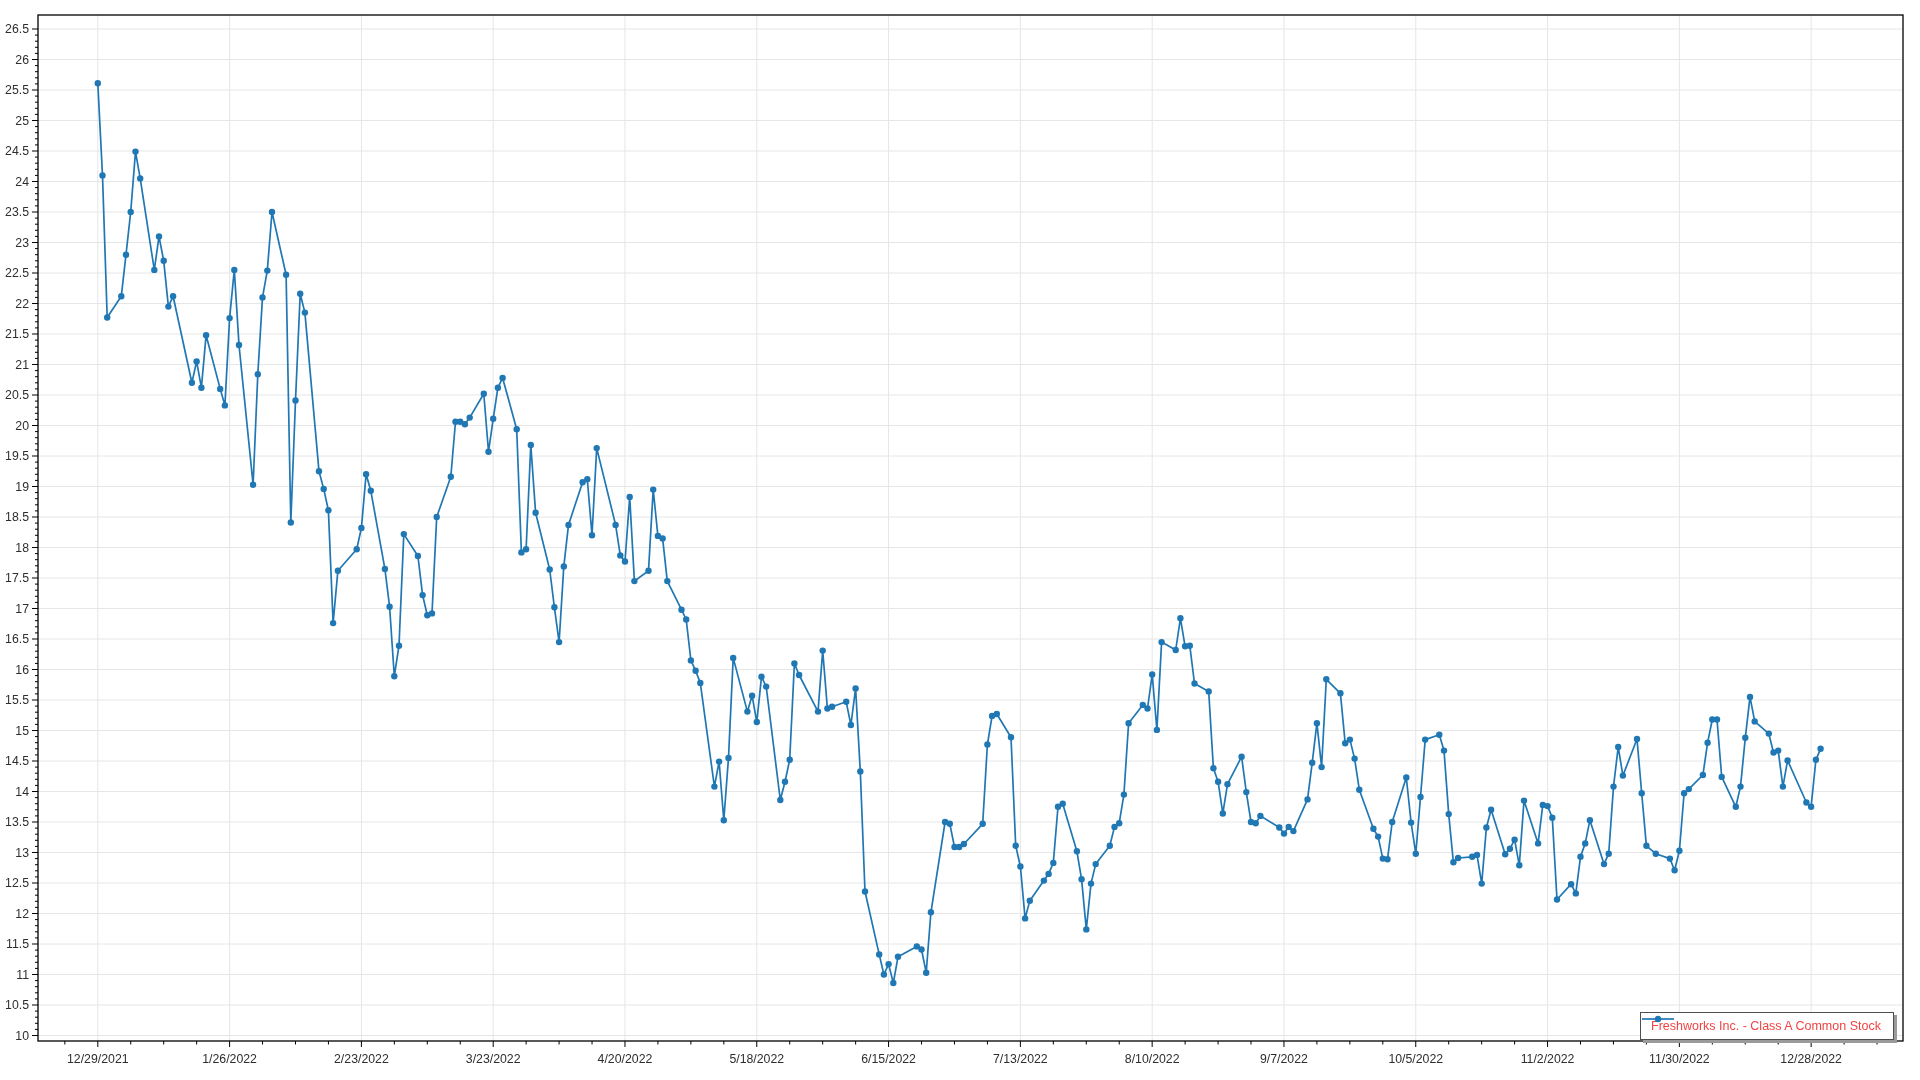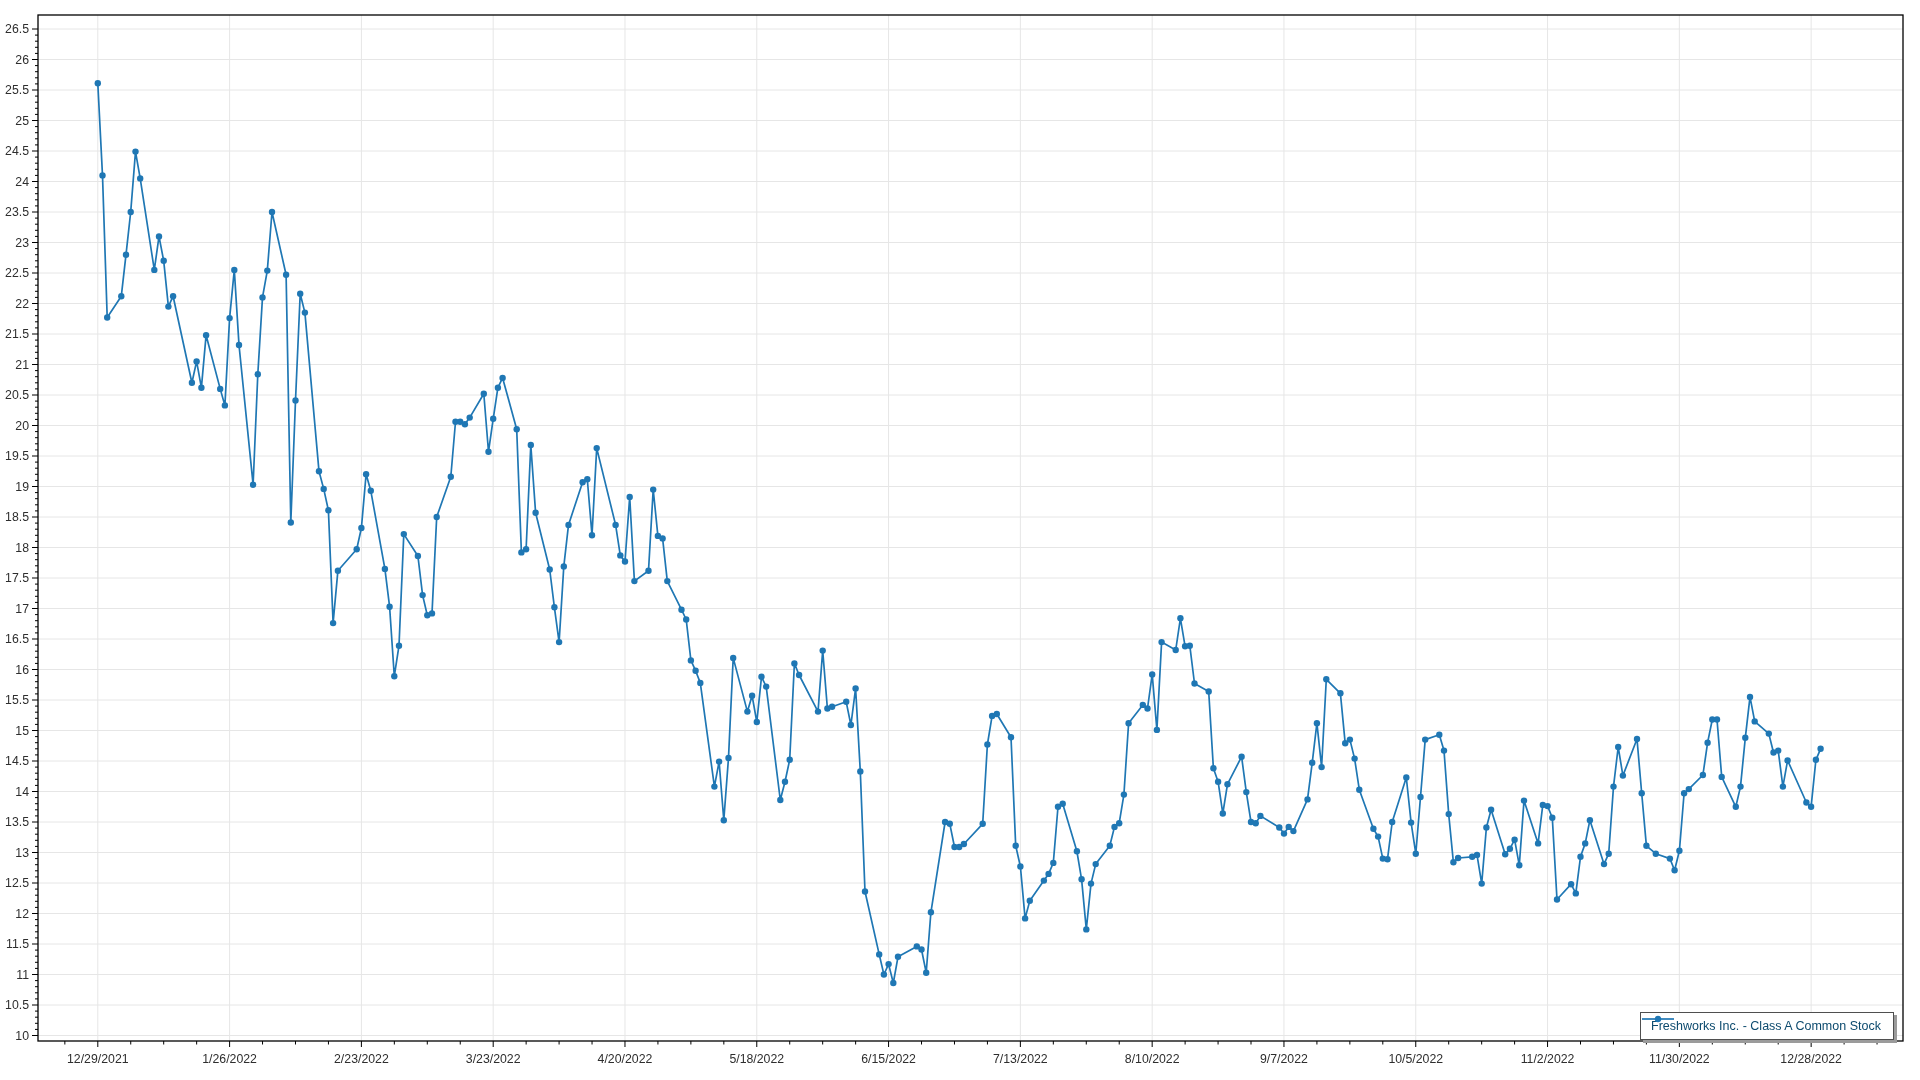--- a/index.html
+++ b/index.html
@@ -4,21 +4,21 @@
 <style>
   html,body{margin:0;padding:0;background:#ffffff;}
   .canvas{position:relative;width:1920px;height:1080px;background:#ffffff;overflow:hidden;
           font-family:"Liberation Sans", sans-serif;}
   svg{position:absolute;left:0;top:0;}
   .tick-label{font-family:"Liberation Sans", sans-serif;fill:#2e2e2e;}
   .legend{position:absolute;display:flex;align-items:center;gap:7px;
           background:#ffffff;border:1px solid #4f4f4f;
           box-shadow:3px 3px 0 0 #9b9b9b;
           padding:0 12px 0 10px;box-sizing:border-box;}
-  .legend-text{font-size:12.5px;color:#0c4a6e;white-space:nowrap;}
+  .legend-text{font-size:12.5px;color:#ef4444;white-space:nowrap;}
 </style>
 </head>
 <body>
 
 <div class="canvas">
   <svg id="plot" width="1920" height="1080" viewBox="0 0 1920 1080">
       <line x1="38" x2="1903" y1="1035.5" y2="1035.5" stroke="#e6e6e6" stroke-width="1"></line>
       <line x1="38" x2="1903" y1="1005" y2="1005" stroke="#e6e6e6" stroke-width="1"></line>
       <line x1="38" x2="1903" y1="974.5" y2="974.5" stroke="#e6e6e6" stroke-width="1"></line>
       <line x1="38" x2="1903" y1="944" y2="944" stroke="#e6e6e6" stroke-width="1"></line>

